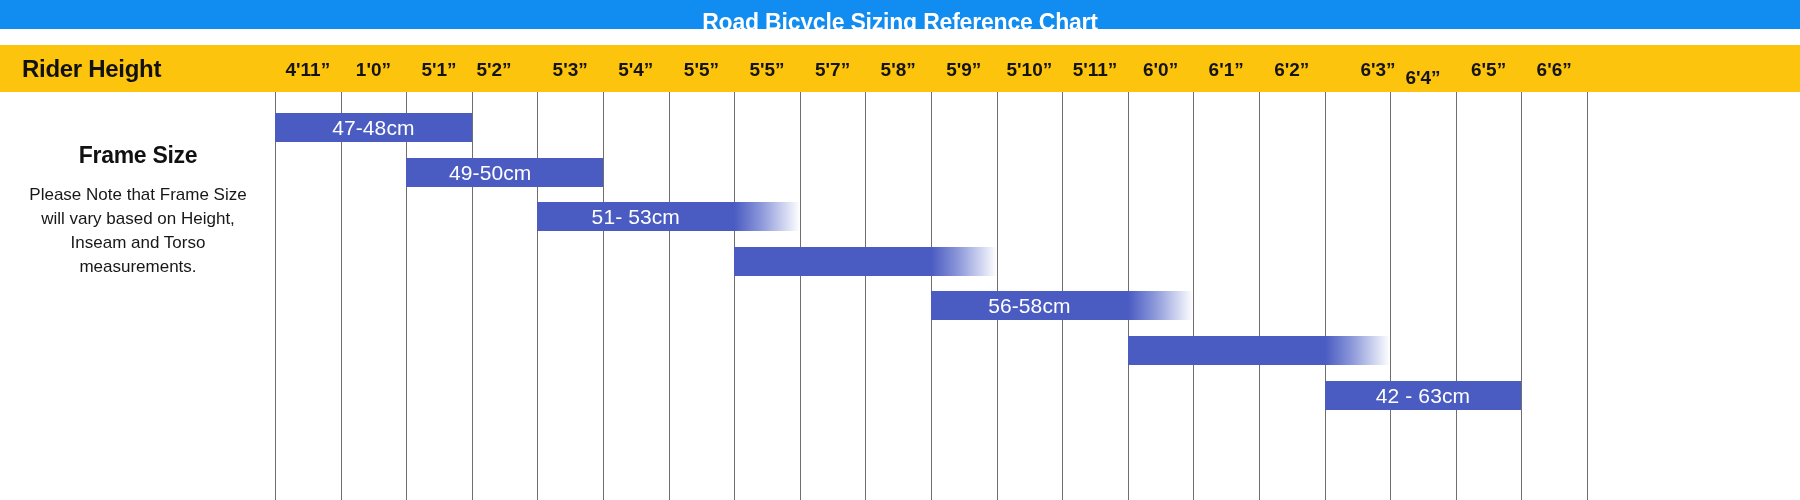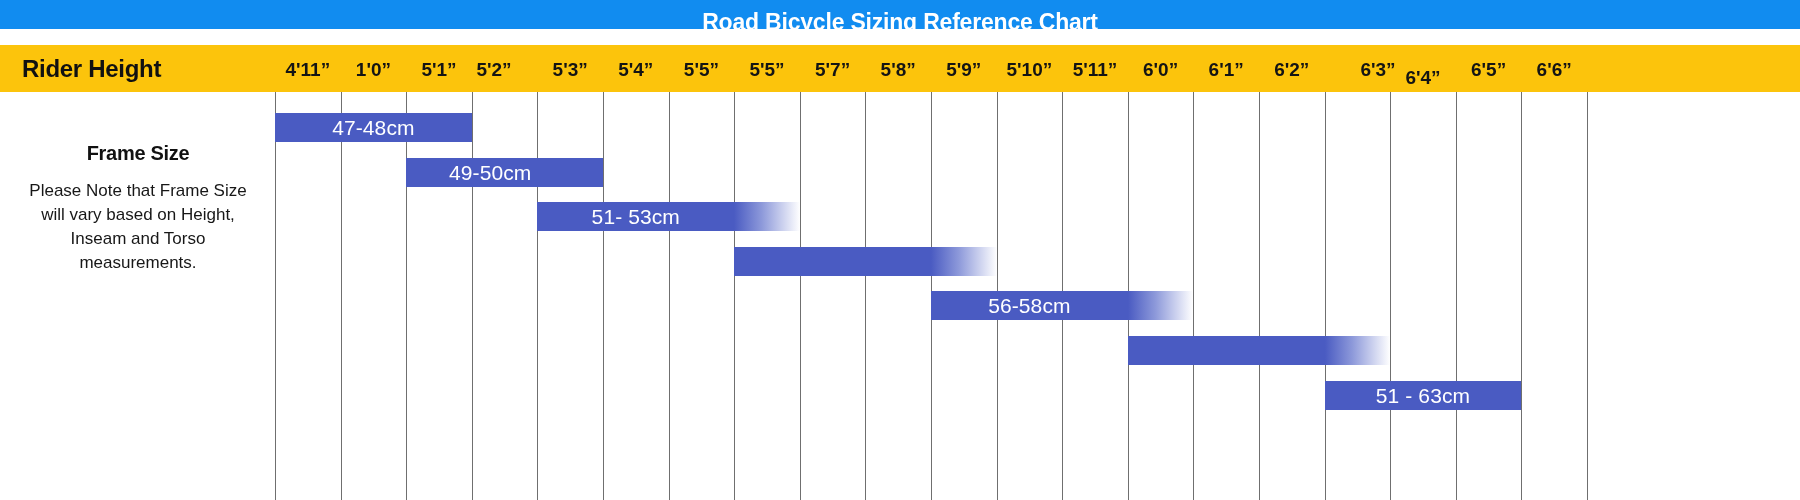--- a/index.html
+++ b/index.html
@@ -102,21 +102,21 @@
   .side-panel {
     position: absolute;
     left: 8px;
     top: 92px;
     width: 260px;
     text-align: center;
   }
   .side-heading {
     margin-top: 50px;
     color: #111111;
-    font-size: 20px;
+    font-size: 23px;
     font-weight: bold;
     letter-spacing: -0.3px;
     white-space: nowrap;
   }
   .side-note {
     margin-top: 14px;
     padding: 0 14px;
     color: #171717;
     font-size: 17px;
     font-weight: 400;
@@ -235,21 +235,21 @@
           <div class="bar-fill-solid" style="width: 196.8px;"></div>
           <div class="bar-fill-fade" style="left: 196.8px; width: 65.6px;"></div>
           <div class="bar-label" style="left: 0px; width: 196.8px;">56-58cm</div>
         </div>
         <div class="bar" style="left: 1127.8px; top: 244px; width: 262.4px;">
           <div class="bar-fill-solid" style="width: 196.8px;"></div>
           <div class="bar-fill-fade" style="left: 196.8px; width: 65.6px;"></div>
         </div>
         <div class="bar" style="left: 1324.6px; top: 288.6px; width: 196.8px;">
           <div class="bar-fill-solid" style="width: 196.8px;"></div>
-          <div class="bar-label" style="left: 0px; width: 196.8px;">51 - 63cm</div>
+          <div class="bar-label" style="left: 0px; width: 196.8px;">42 - 63cm</div>
         </div>
       </div>
   </div>
 
   <div class="side-panel">
     <div class="side-heading">Frame Size</div>
     <div class="side-note">Please Note that Frame Size will vary based on Height, Inseam and Torso measurements.</div>
   </div>
 
 </div>

